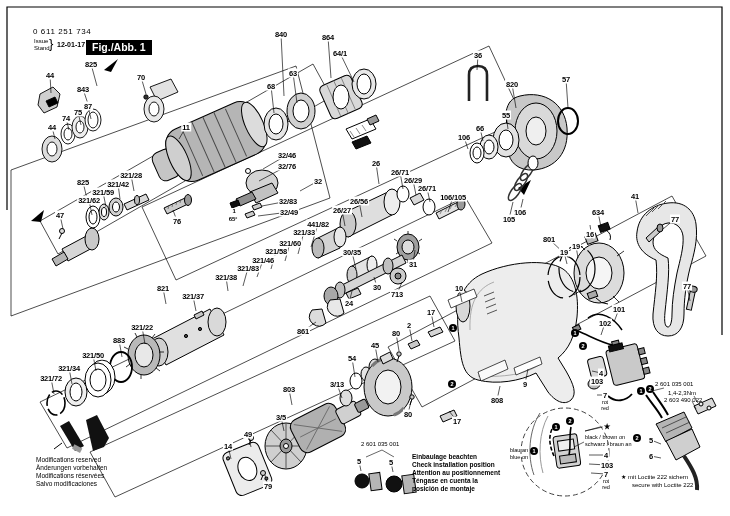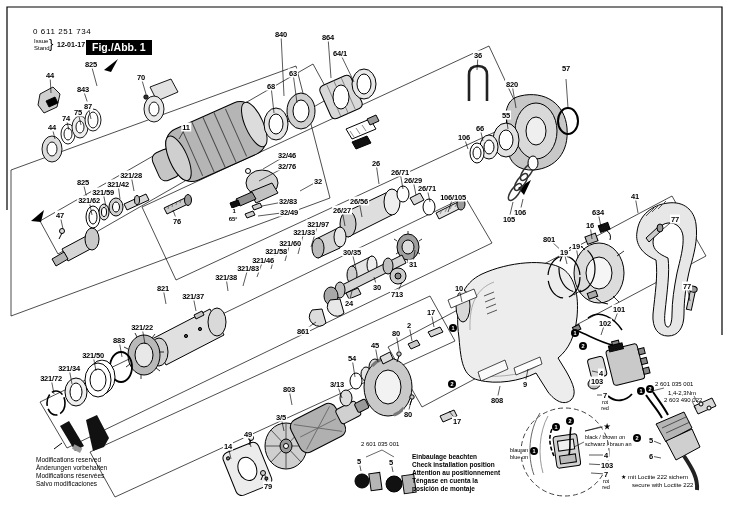--- a/index.html
+++ b/index.html
@@ -486,21 +486,21 @@
       <div class="lbl" style="left: 88px; top: 106px;">87</div>
       <div class="lbl" style="left: 52px; top: 127px;">44</div>
       <div class="lbl" style="left: 186px; top: 127px;">11</div>
       <div class="lbl" style="left: 281px; top: 34px;">840</div>
       <div class="lbl" style="left: 328px; top: 37px;">864</div>
       <div class="lbl" style="left: 340px; top: 53px;">64/1</div>
       <div class="lbl" style="left: 293px; top: 73px;">63</div>
       <div class="lbl" style="left: 271px; top: 86px;">68</div>
       <div class="lbl" style="left: 478px; top: 55px;">36</div>
       <div class="lbl" style="left: 512px; top: 84px;">820</div>
-      <div class="lbl" style="left: 566px; top: 68px; text-align: right;">57</div>
+      <div class="lbl" style="left: 566px; top: 79px; text-align: right;">57</div>
       <div class="lbl" style="left: 506px; top: 115px;">55</div>
       <div class="lbl" style="left: 480px; top: 128px;">66</div>
       <div class="lbl" style="left: 464px; top: 137px;">106</div>
       <div class="lbl" style="left: 83px; top: 182px;">825</div>
       <div class="lbl" style="left: 131px; top: 175px;">321/28</div>
       <div class="lbl" style="left: 118px; top: 184px;">321/42</div>
       <div class="lbl" style="left: 103px; top: 192px;">321/59</div>
       <div class="lbl" style="left: 89px; top: 200px;">321/62</div>
       <div class="lbl" style="left: 60px; top: 215px;">47</div>
       <div class="lbl" style="left: 177px; top: 221px;">76</div>
@@ -513,21 +513,21 @@
       <div class="lbl sm" style="left: 233px; top: 219px;">65°</div>
       <div class="lbl" style="left: 376px; top: 163px;">26</div>
       <div class="lbl" style="left: 400px; top: 172px;">26/71</div>
       <div class="lbl" style="left: 413px; top: 180px;">26/29</div>
       <div class="lbl" style="left: 427px; top: 188px;">26/71</div>
       <div class="lbl" style="left: 359px; top: 201px;">26/56</div>
       <div class="lbl" style="left: 342px; top: 210px;">26/27</div>
       <div class="lbl" style="left: 453px; top: 197px;">106/105</div>
       <div class="lbl" style="left: 520px; top: 212px;">106</div>
       <div class="lbl" style="left: 509px; top: 219px;">105</div>
-      <div class="lbl" style="left: 318px; top: 224px;">321/97</div>
+      <div class="lbl" style="left: 318px; top: 224px;">441/82</div>
       <div class="lbl" style="left: 304px; top: 232px;">321/33</div>
       <div class="lbl" style="left: 290px; top: 243px;">321/60</div>
       <div class="lbl" style="left: 276px; top: 251px;">321/58</div>
       <div class="lbl" style="left: 263px; top: 260px;">321/46</div>
       <div class="lbl" style="left: 248px; top: 268px;">321/83</div>
       <div class="lbl" style="left: 226px; top: 277px;">321/38</div>
       <div class="lbl" style="left: 352px; top: 252px;">30/35</div>
       <div class="lbl" style="left: 413px; top: 264px;">31</div>
       <div class="lbl" style="left: 377px; top: 287px; text-align: right;">30</div>
       <div class="lbl" style="left: 397px; top: 294px;">713</div>
@@ -536,21 +536,21 @@
       <div class="lbl" style="left: 163px; top: 288px;">821</div>
       <div class="lbl" style="left: 193px; top: 296px;">321/37</div>
       <div class="lbl" style="left: 142px; top: 327px;">321/22</div>
       <div class="lbl" style="left: 119px; top: 340px;">883</div>
       <div class="lbl" style="left: 93px; top: 355px;">321/50</div>
       <div class="lbl" style="left: 69px; top: 368px;">321/34</div>
       <div class="lbl" style="left: 51px; top: 378px;">321/72</div>
       <div class="lbl" style="left: 549px; top: 239px;">801</div>
       <div class="lbl" style="left: 576px; top: 246px;">19</div>
       <div class="lbl" style="left: 564px; top: 252px;">19</div>
-      <div class="lbl" style="left: 590px; top: 225px;">16</div>
+      <div class="lbl" style="left: 590px; top: 234px;">16</div>
       <div class="lbl" style="left: 598px; top: 212px;">634</div>
       <div class="lbl" style="left: 635px; top: 196px; text-align: right;">41</div>
       <div class="lbl" style="left: 675px; top: 219px;">77</div>
       <div class="lbl" style="left: 687px; top: 286px;">77</div>
       <div class="lbl" style="left: 619px; top: 309px;">101</div>
       <div class="lbl" style="left: 605px; top: 323px;">102</div>
       <div class="lbl" style="left: 459px; top: 288px;">10</div>
       <div class="lbl" style="left: 431px; top: 312px;">17</div>
       <div class="lbl" style="left: 409px; top: 325px;">2</div>
       <div class="lbl" style="left: 396px; top: 333px;">80</div>

